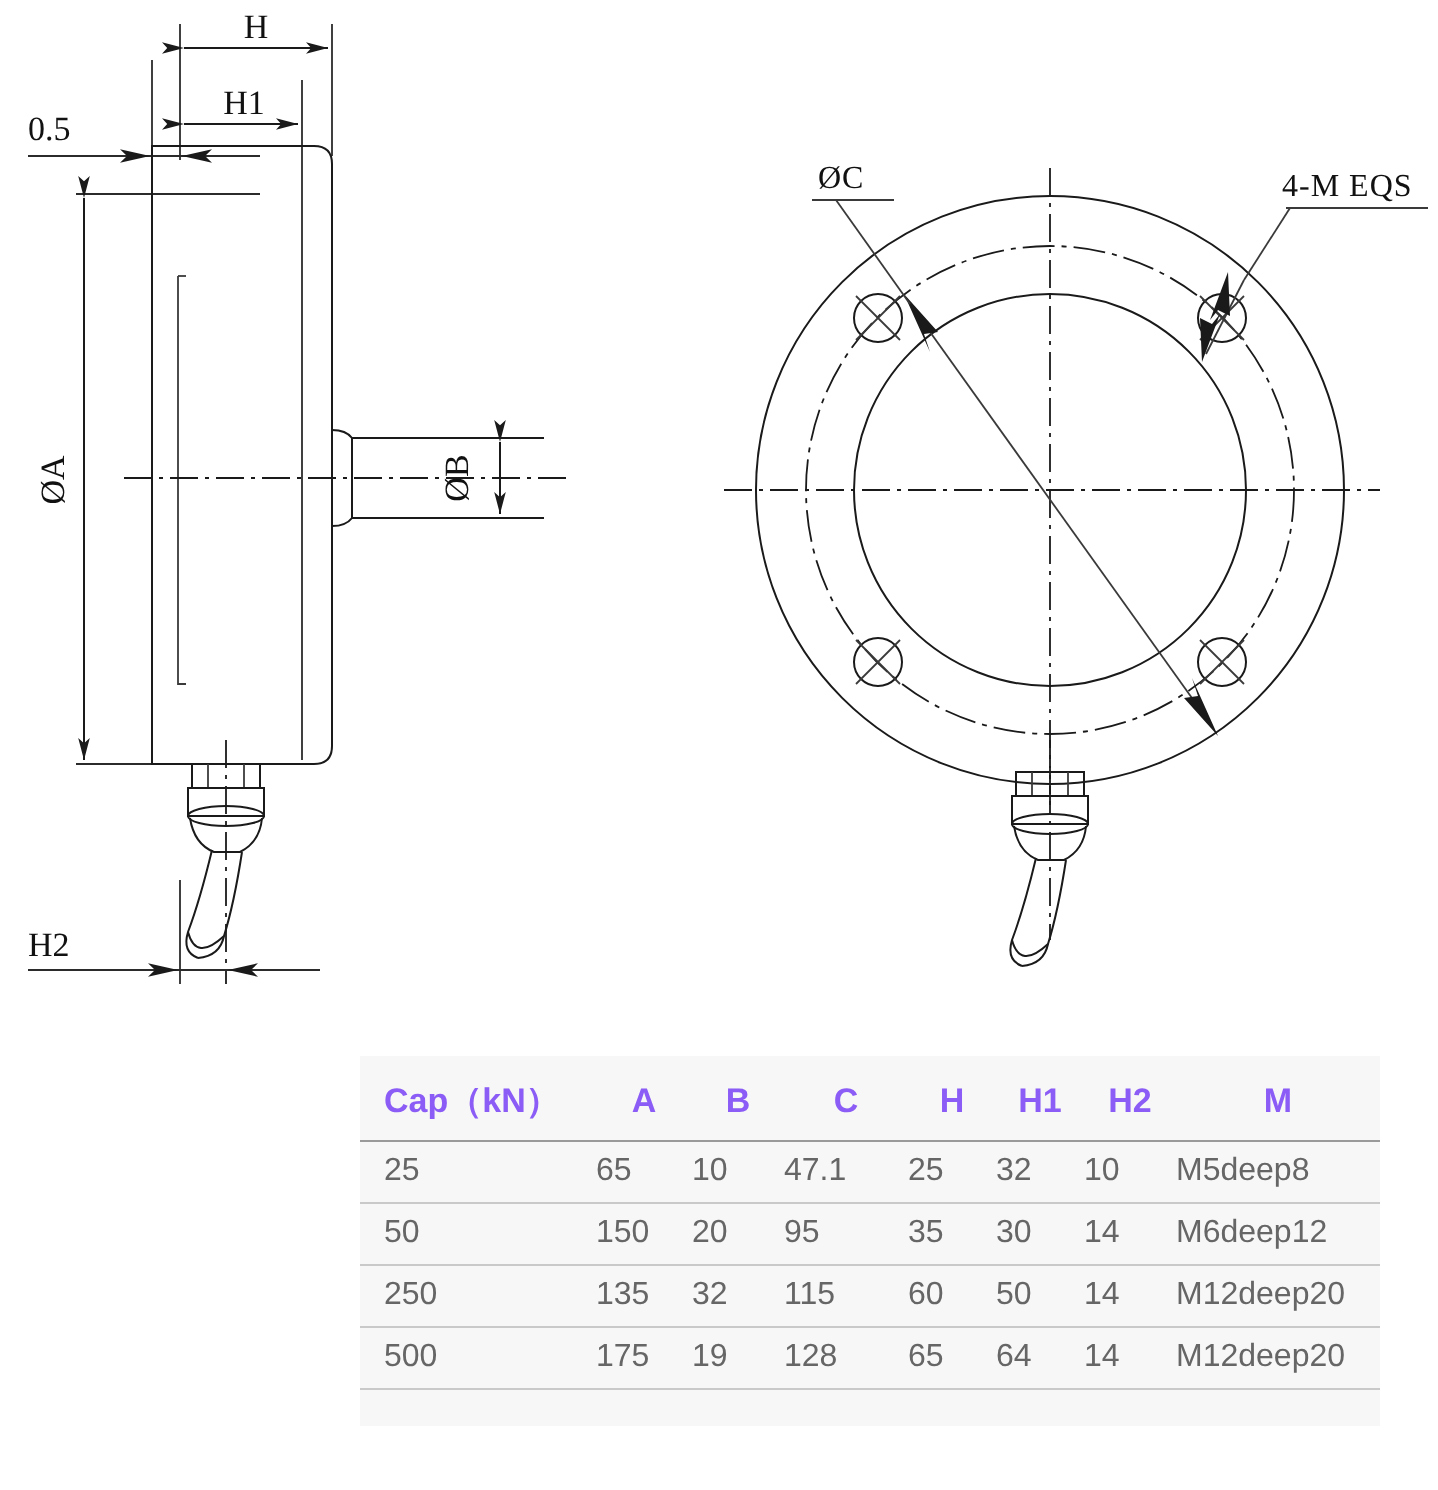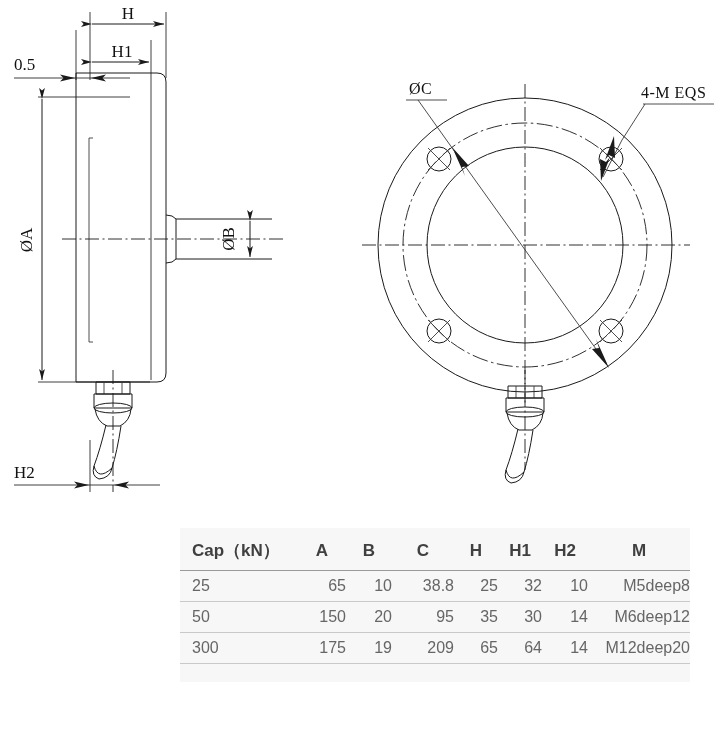--- a/index.html
+++ b/index.html
@@ -82,39 +82,39 @@
     padding: 0;
     box-sizing: border-box;
   }
   table.spec {
     border-collapse: collapse;
     width: 510px;
     table-layout: fixed;
     background: #f7f7f7;
   }
   table.spec th {
-    color: #404040;
+    color: #8b5cf6;
     font-family: "Liberation Sans", sans-serif;
     font-weight: bold;
     font-size: 17px;
     text-align: center;
     padding: 11px 0 8px 0;
     border-bottom: 1.6px solid #9a9a9a;
     white-space: nowrap;
   }
   table.spec th.cap-col {
     text-align: left;
     padding-left: 12px;
     font-size: 17px;
   }
   table.spec td {
     color: #666666;
     font-family: "Liberation Sans", sans-serif;
     font-size: 16px;
-    text-align: right;
+    text-align: left;
     padding: 6px 0 6px 0;
     border-bottom: 1px solid #c9c9c9;
     white-space: nowrap;
   }
   table.spec td.cap-col {
     text-align: left;
     padding-left: 12px;
   }
   table.spec tr:last-child td {
     border-bottom: 1px solid #c9c9c9;
@@ -297,41 +297,51 @@
           <th>H1</th>
           <th>H2</th>
           <th>M</th>
         </tr>
       </thead>
       <tbody>
         <tr>
           <td class="cap-col">25</td>
           <td>65</td>
           <td>10</td>
-          <td>38.8</td>
+          <td>47.1</td>
           <td>25</td>
           <td>32</td>
           <td>10</td>
           <td>M5deep8</td>
         </tr>
         <tr>
           <td class="cap-col">50</td>
           <td>150</td>
           <td>20</td>
           <td>95</td>
           <td>35</td>
           <td>30</td>
           <td>14</td>
           <td>M6deep12</td>
         </tr>
         <tr>
-          <td class="cap-col">300</td>
+          <td class="cap-col">250</td>
+          <td>135</td>
+          <td>32</td>
+          <td>115</td>
+          <td>60</td>
+          <td>50</td>
+          <td>14</td>
+          <td>M12deep20</td>
+        </tr>
+        <tr>
+          <td class="cap-col">500</td>
           <td>175</td>
           <td>19</td>
-          <td>209</td>
+          <td>128</td>
           <td>65</td>
           <td>64</td>
           <td>14</td>
           <td>M12deep20</td>
         </tr>
       </tbody>
     </table>
     <div id="table-bottom-pad"></div>
   </div>
 

